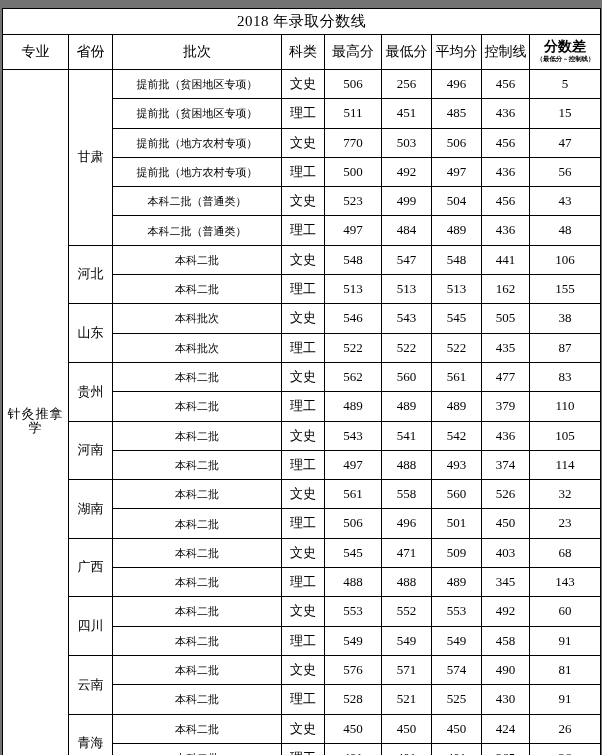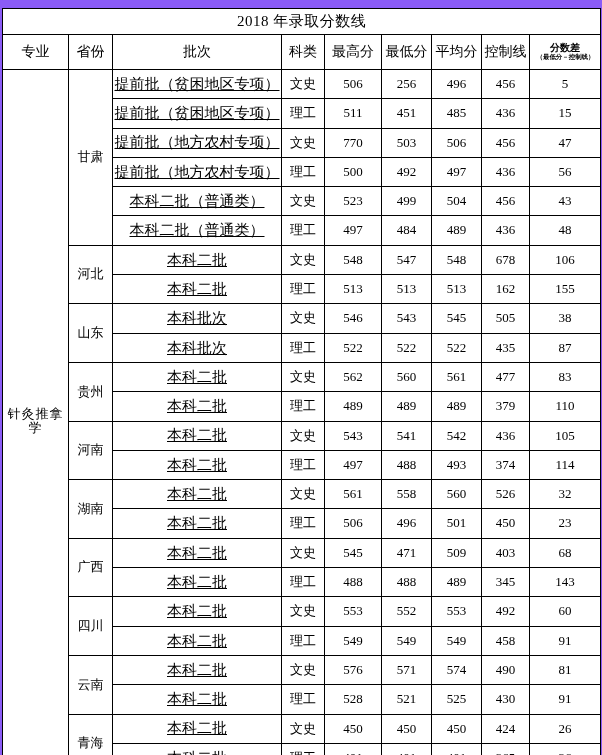--- a/index.html
+++ b/index.html
@@ -11,21 +11,21 @@
     width: 602px;
     height: 755px;
     font-family: "Liberation Serif", "DejaVu Serif", serif;
     color: #000000;
     overflow: hidden;
   }
   #sheet {
     position: relative;
     width: 602px;
     height: 755px;
-    background: #8b5cf6;
+    background: #737373;
   }
   table.score-table {
     position: absolute;
     left: 2px;
     top: 8px;
     width: 598px;
     border-collapse: collapse;
     table-layout: fixed;
     background: #ffffff;
   }
@@ -52,21 +52,21 @@
     font-weight: bold;
   }
   .head-stack {
     display: flex;
     flex-direction: column;
     align-items: center;
     justify-content: center;
     line-height: 1.05;
   }
   .head-main {
-    font-size: 10px;
+    font-size: 14px;
     font-weight: bold;
   }
   .head-sub {
     font-size: 7px;
     font-weight: bold;
     transform: scale(0.92);
     white-space: nowrap;
     margin-top: 1px;
   }
   
@@ -76,22 +76,21 @@
     line-height: 1.1;
   }
   td.major-cell {
     font-size: 13px;
     letter-spacing: 1px;
   }
   td.prov-cell {
     font-size: 13px;
   }
   td.batch-cell {
-    font-size: 15px;
-    text-decoration: underline;
+    font-size: 11px;
   }
   td.num-cell {
     font-size: 13px;
     font-family: "Liberation Serif", "DejaVu Serif", serif;
   }
   
   col.c-major  { width: 66px; }
   col.c-prov   { width: 44px; }
   col.c-batch  { width: 169px; }
   col.c-type   { width: 43px; }
@@ -193,21 +192,21 @@
           <td class="num-cell">436</td>
           <td class="num-cell">48</td>
         </tr>
         <tr class="data-row">
           <td class="prov-cell" rowspan="2">河北</td>
           <td class="batch-cell">本科二批</td>
           <td class="num-cell">文史</td>
           <td class="num-cell">548</td>
           <td class="num-cell">547</td>
           <td class="num-cell">548</td>
-          <td class="num-cell">678</td>
+          <td class="num-cell">441</td>
           <td class="num-cell">106</td>
         </tr>
         <tr class="data-row">
           <td class="batch-cell">本科二批</td>
           <td class="num-cell">理工</td>
           <td class="num-cell">513</td>
           <td class="num-cell">513</td>
           <td class="num-cell">513</td>
           <td class="num-cell">162</td>
           <td class="num-cell">155</td>

